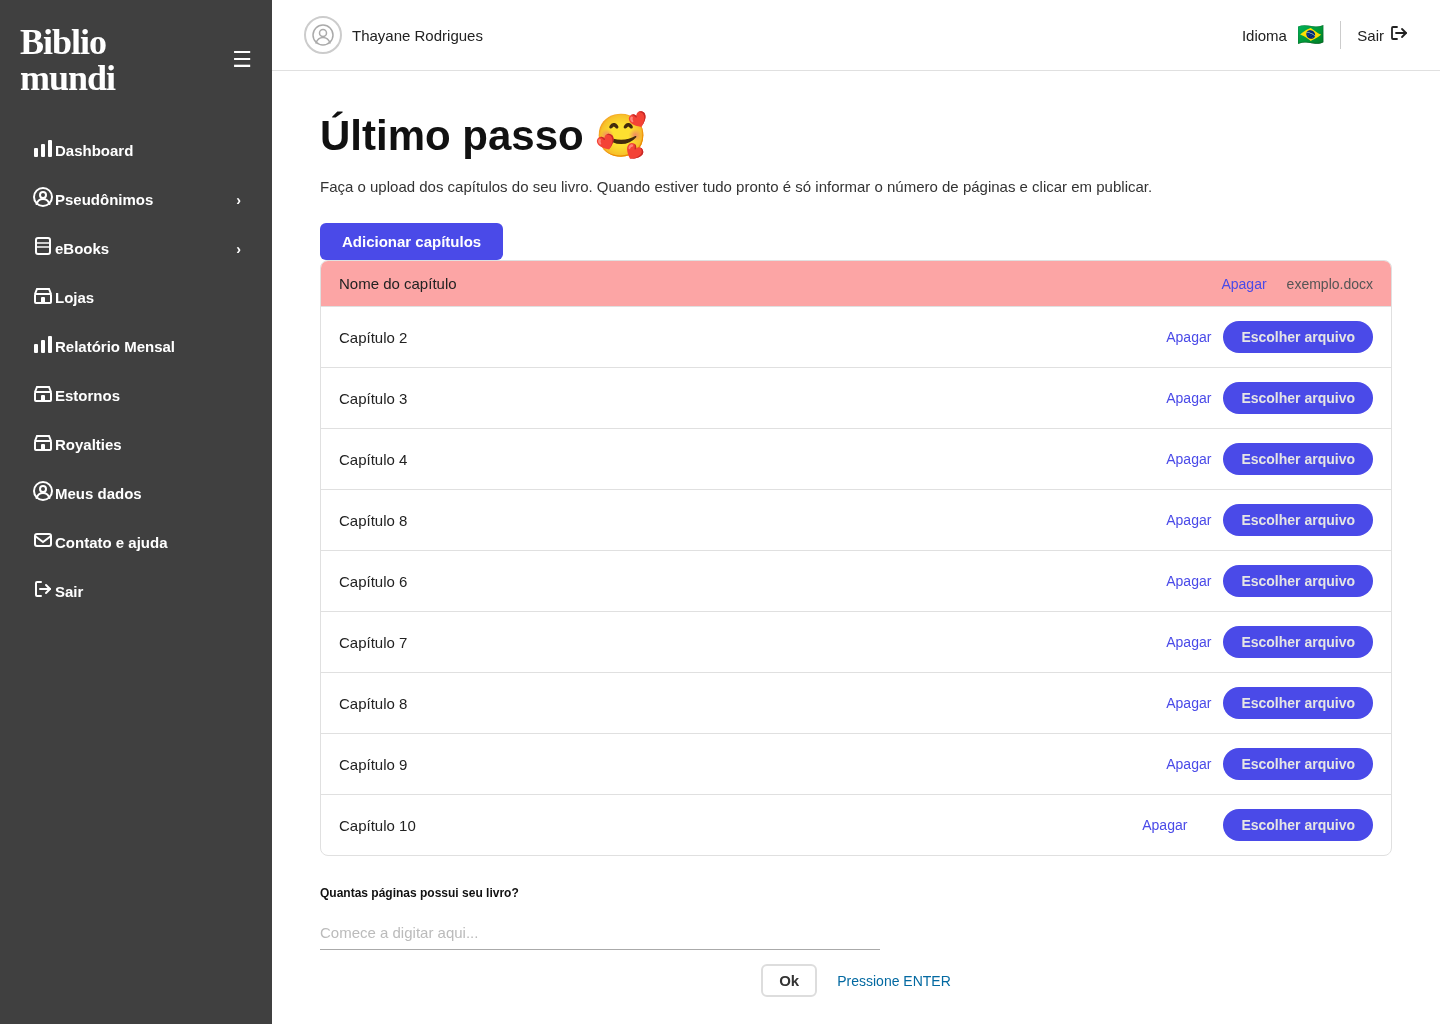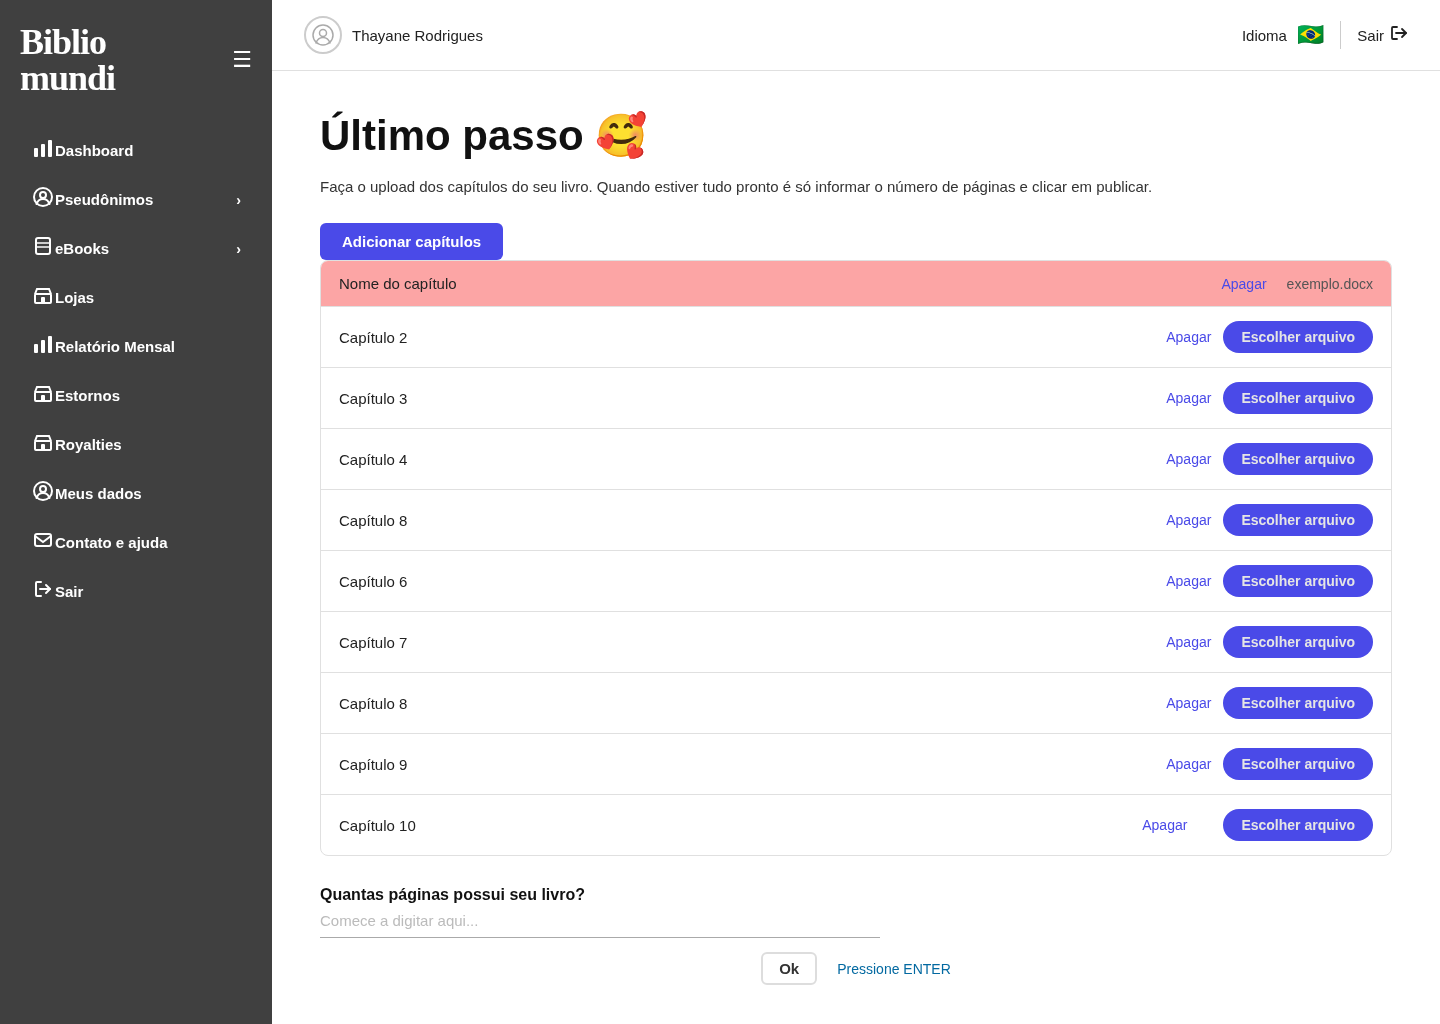--- a/index.html
+++ b/index.html
@@ -204,23 +204,24 @@
       padding: 8px 18px;
       font-size: 14px;
       font-weight: 700;
       cursor: pointer;
       min-width: 130px;
     }
 
     
     .pages-section { margin-bottom: 20px; }
     .pages-label {
-      font-size: 16px;
+      font-size: 12px;
       font-weight: 700;
       color: #111;
+      margin-bottom: 16px;
     }
     .pages-input-wrapper {
       display: flex;
       flex-direction: column;
       max-width: 560px;
     }
     .pages-input {
       border: none;
       border-bottom: 1px solid #aaa;
       padding: 8px 0;

